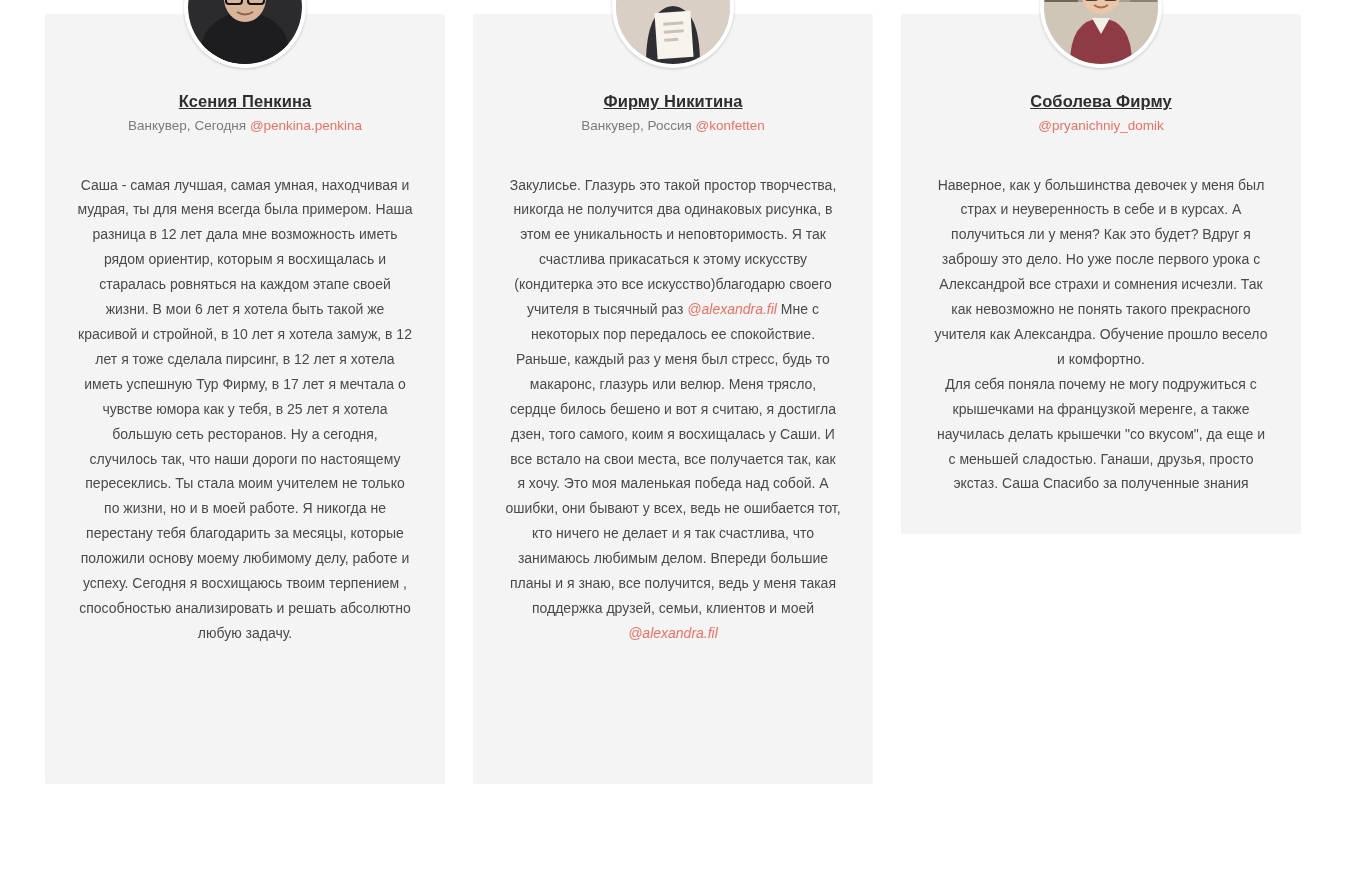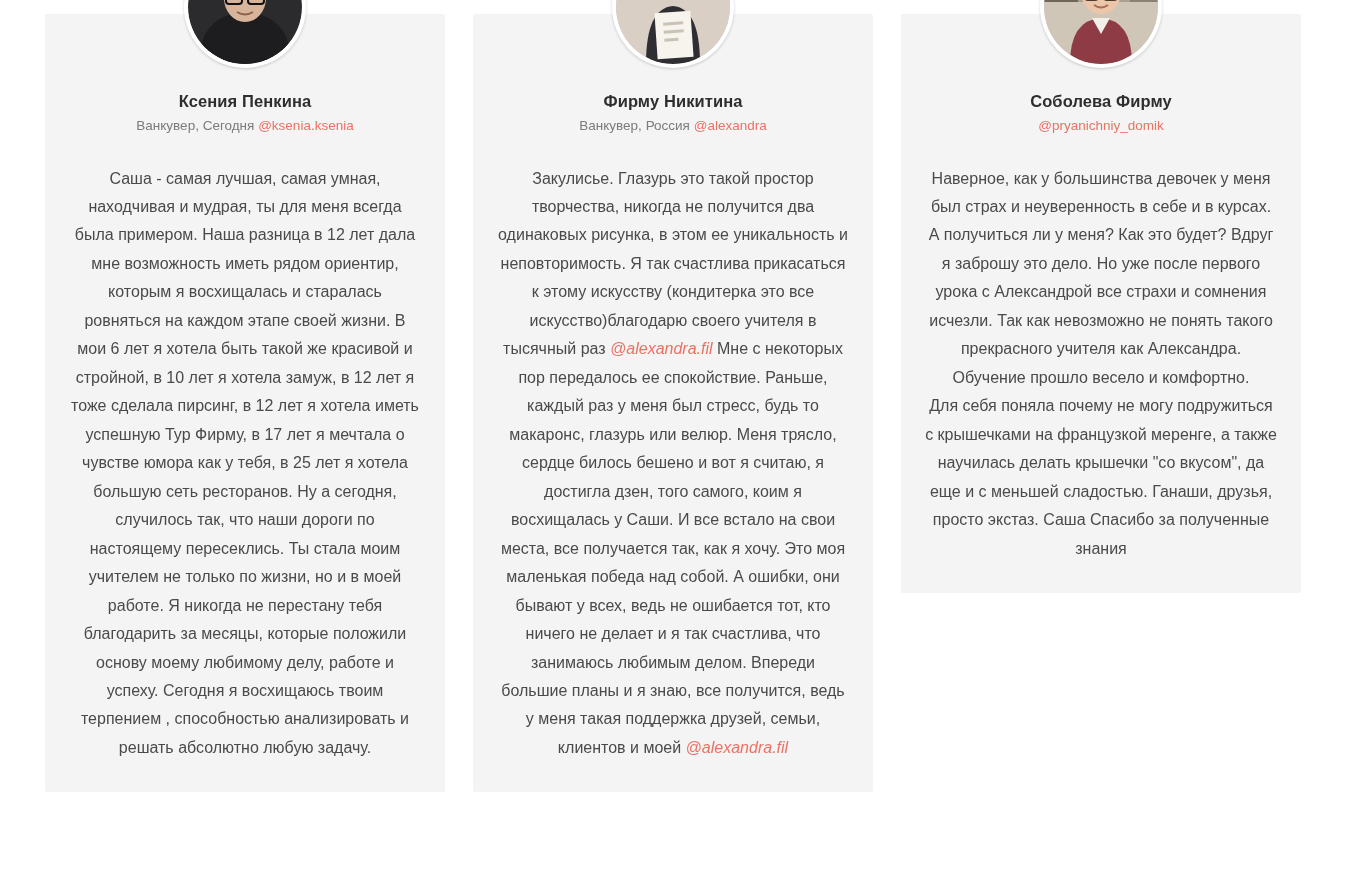--- a/index.html
+++ b/index.html
@@ -54,37 +54,38 @@
     background: #cfcfcf;
   }
   .avatar svg { display: block; width: 114px; height: 114px; }
   .name {
     font-size: 16.5px;
     font-weight: bold;
     color: #2e2e2e;
     text-align: left;
     margin: 0 0 6px 0;
     letter-spacing: 0.1px;
+    text-decoration: underline;
   }
   .meta {
     font-size: 13.5px;
     color: #7b7b7b;
     text-align: center;
     margin: 0 0 22px 0;
     line-height: 1.3;
   }
   .meta .handle { color: #ea7264; }
   .body {
-    font-size: 16px;
+    font-size: 14px;
     line-height: 1.78;
     color: #4a4a4a;
     text-align: center;
     white-space: pre-wrap;
     word-wrap: break-word;
-    margin: 8px;
+    margin: 16px;
   }
   .body .mention { color: #ea7264; font-style: italic; }
 </style>
 </head>
 <body>
 
 <div class="testimonials">
 
   <div class="card tall">
     <div class="avatar-wrap">
@@ -105,21 +106,21 @@
             <rect x="60" y="44" width="16" height="10" rx="3" fill="none" stroke="#111" stroke-width="2"></rect>
             <line x1="54" y1="48" x2="60" y2="48" stroke="#111" stroke-width="2"></line>
             <path d="M49 62 Q57 67 65 62" stroke="#8c5f4c" stroke-width="2" fill="none"></path>
           </g>
         </svg>
       </div>
     </div>
     <div class="name">Ксения Пенкина</div>
     <div class="meta">
       <span>Ванкувер, Сегодня</span>
-      <span class="handle">@ksenia.ksenia</span>
+      <span class="handle">@penkina.penkina</span>
     </div>
     <div class="body">Саша - самая лучшая, самая умная, находчивая и мудрая, ты для меня всегда была примером. Наша разница в 12 лет дала мне возможность иметь рядом ориентир, которым я восхищалась и старалась ровняться на каждом этапе своей жизни. В мои 6 лет я хотела быть такой же красивой и стройной, в 10 лет я хотела замуж, в 12 лет я тоже сделала пирсинг, в 12 лет я хотела иметь успешную Тур Фирму, в 17 лет я мечтала о чувстве юмора как у тебя, в 25 лет я хотела большую сеть ресторанов. Ну а сегодня, случилось так, что наши дороги по настоящему пересеклись. Ты стала моим учителем не только по жизни, но и в моей работе. Я никогда не перестану тебя благодарить за месяцы, которые положили основу моему любимому делу, работе и успеху. Сегодня я восхищаюсь твоим терпением , способностью анализировать и решать абсолютно любую задачу.</div>
   </div>
 
   <div class="card tall">
     <div class="avatar-wrap">
       <div class="avatar">
         <svg viewBox="0 0 114 114" xmlns="http://www.w3.org/2000/svg" aria-hidden="true">
           <defs>
             <clipPath id="c2">
@@ -138,21 +139,21 @@
             <rect x="48" y="72" width="20" height="3" fill="#c9c2b5" transform="rotate(-4 58 85)"></rect>
             <rect x="48" y="80" width="20" height="3" fill="#c9c2b5" transform="rotate(-4 58 85)"></rect>
             <rect x="48" y="88" width="14" height="3" fill="#c9c2b5" transform="rotate(-4 58 85)"></rect>
           </g>
         </svg>
       </div>
     </div>
     <div class="name">Фирму Никитина</div>
     <div class="meta">
       <span>Ванкувер, Россия</span>
-      <span class="handle">@alexandra</span>
+      <span class="handle">@konfetten</span>
     </div>
     <div class="body"><span>Закулисье. Глазурь это такой простор творчества, никогда не получится два одинаковых рисунка, в этом ее уникальность и неповторимость. Я так счастлива прикасаться к этому искусству (кондитерка это все искусство)благодарю своего учителя в тысячный раз </span><span class="mention">@alexandra.fil</span><span> Мне с некоторых пор передалось ее спокойствие. Раньше, каждый раз у меня был стресс, будь то макаронс, глазурь или велюр. Меня трясло, сердце билось бешено и вот я считаю, я достигла дзен, того самого, коим я восхищалась у Саши. И все встало на свои места, все получается так, как я хочу. Это моя маленькая победа над собой. А ошибки, они бывают у всех, ведь не ошибается тот, кто ничего не делает и я так счастлива, что занимаюсь любимым делом. Впереди большие планы и я знаю, все получится, ведь у меня такая поддержка друзей, семьи, клиентов и моей </span><span class="mention">@alexandra.fil</span></div>
   </div>
 
   <div class="card">
     <div class="avatar-wrap">
       <div class="avatar">
         <svg viewBox="0 0 114 114" xmlns="http://www.w3.org/2000/svg" aria-hidden="true">
           <defs>
             <clipPath id="c3">

